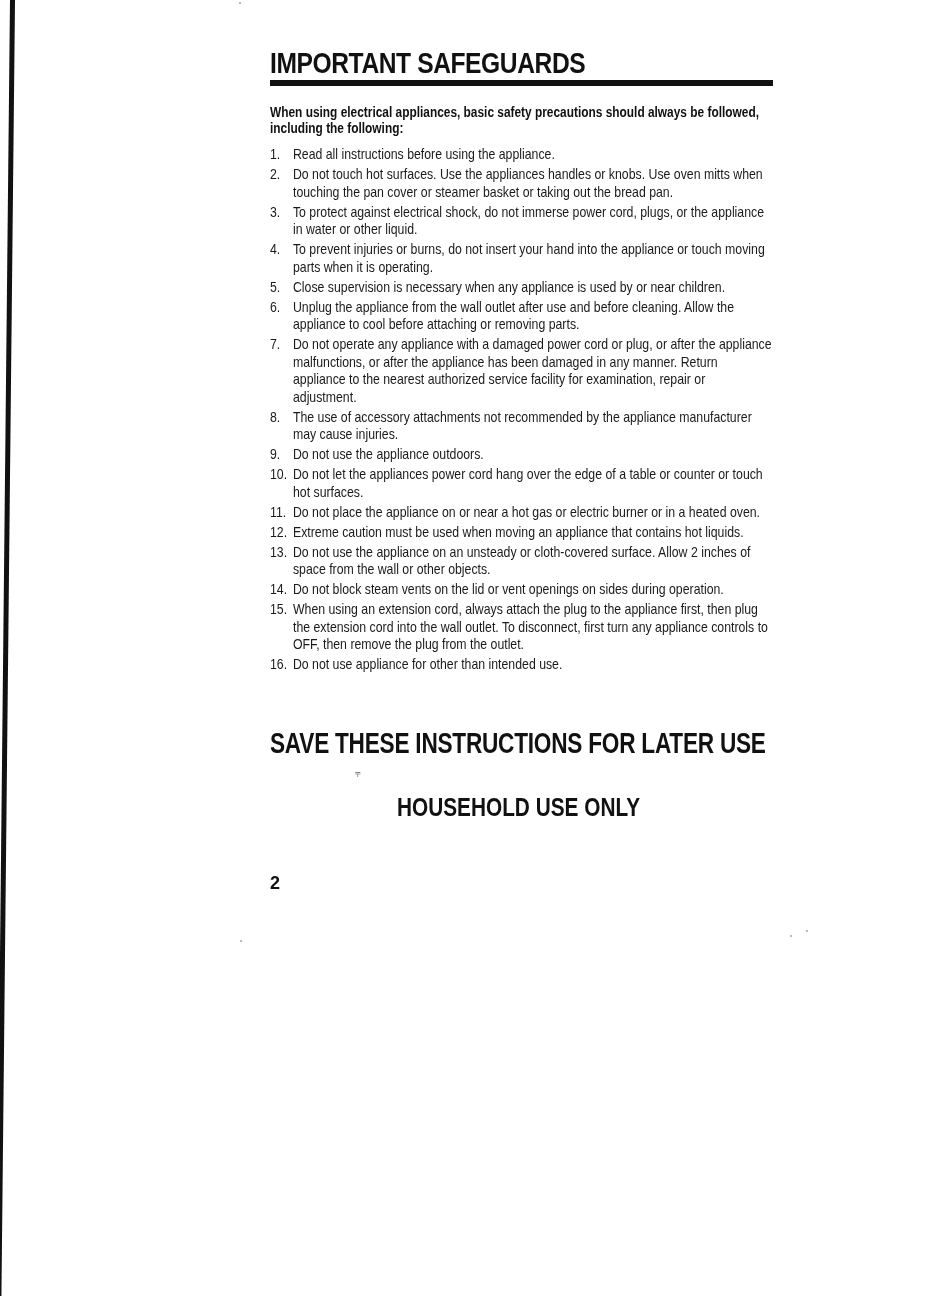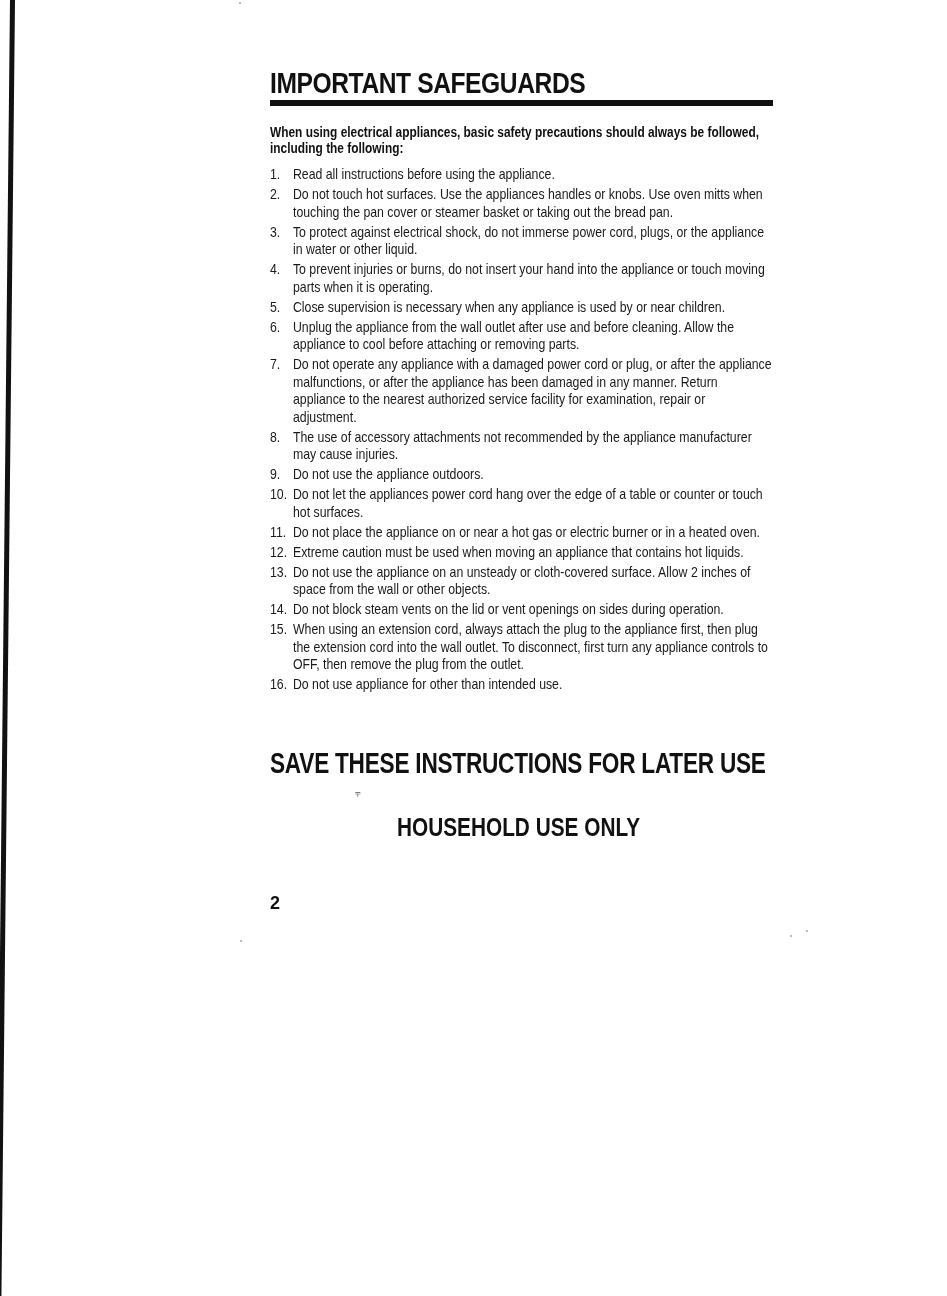--- a/index.html
+++ b/index.html
@@ -21,21 +21,21 @@
     top: 0;
     width: 5px;
     height: 1296px;
     background: #111;
     transform: skewX(-0.6deg);
     transform-origin: top left;
   }
   .page {
     position: absolute;
     left: 270px;
-    top: 68px;
+    top: 48px;
     width: 505px;
   }
   .title {
     font-family: "Liberation Sans", sans-serif;
     font-weight: bold;
     font-size: 30px;
     letter-spacing: -0.5px;
     transform: scaleX(0.82);
     transform-origin: left top;
     white-space: nowrap;

